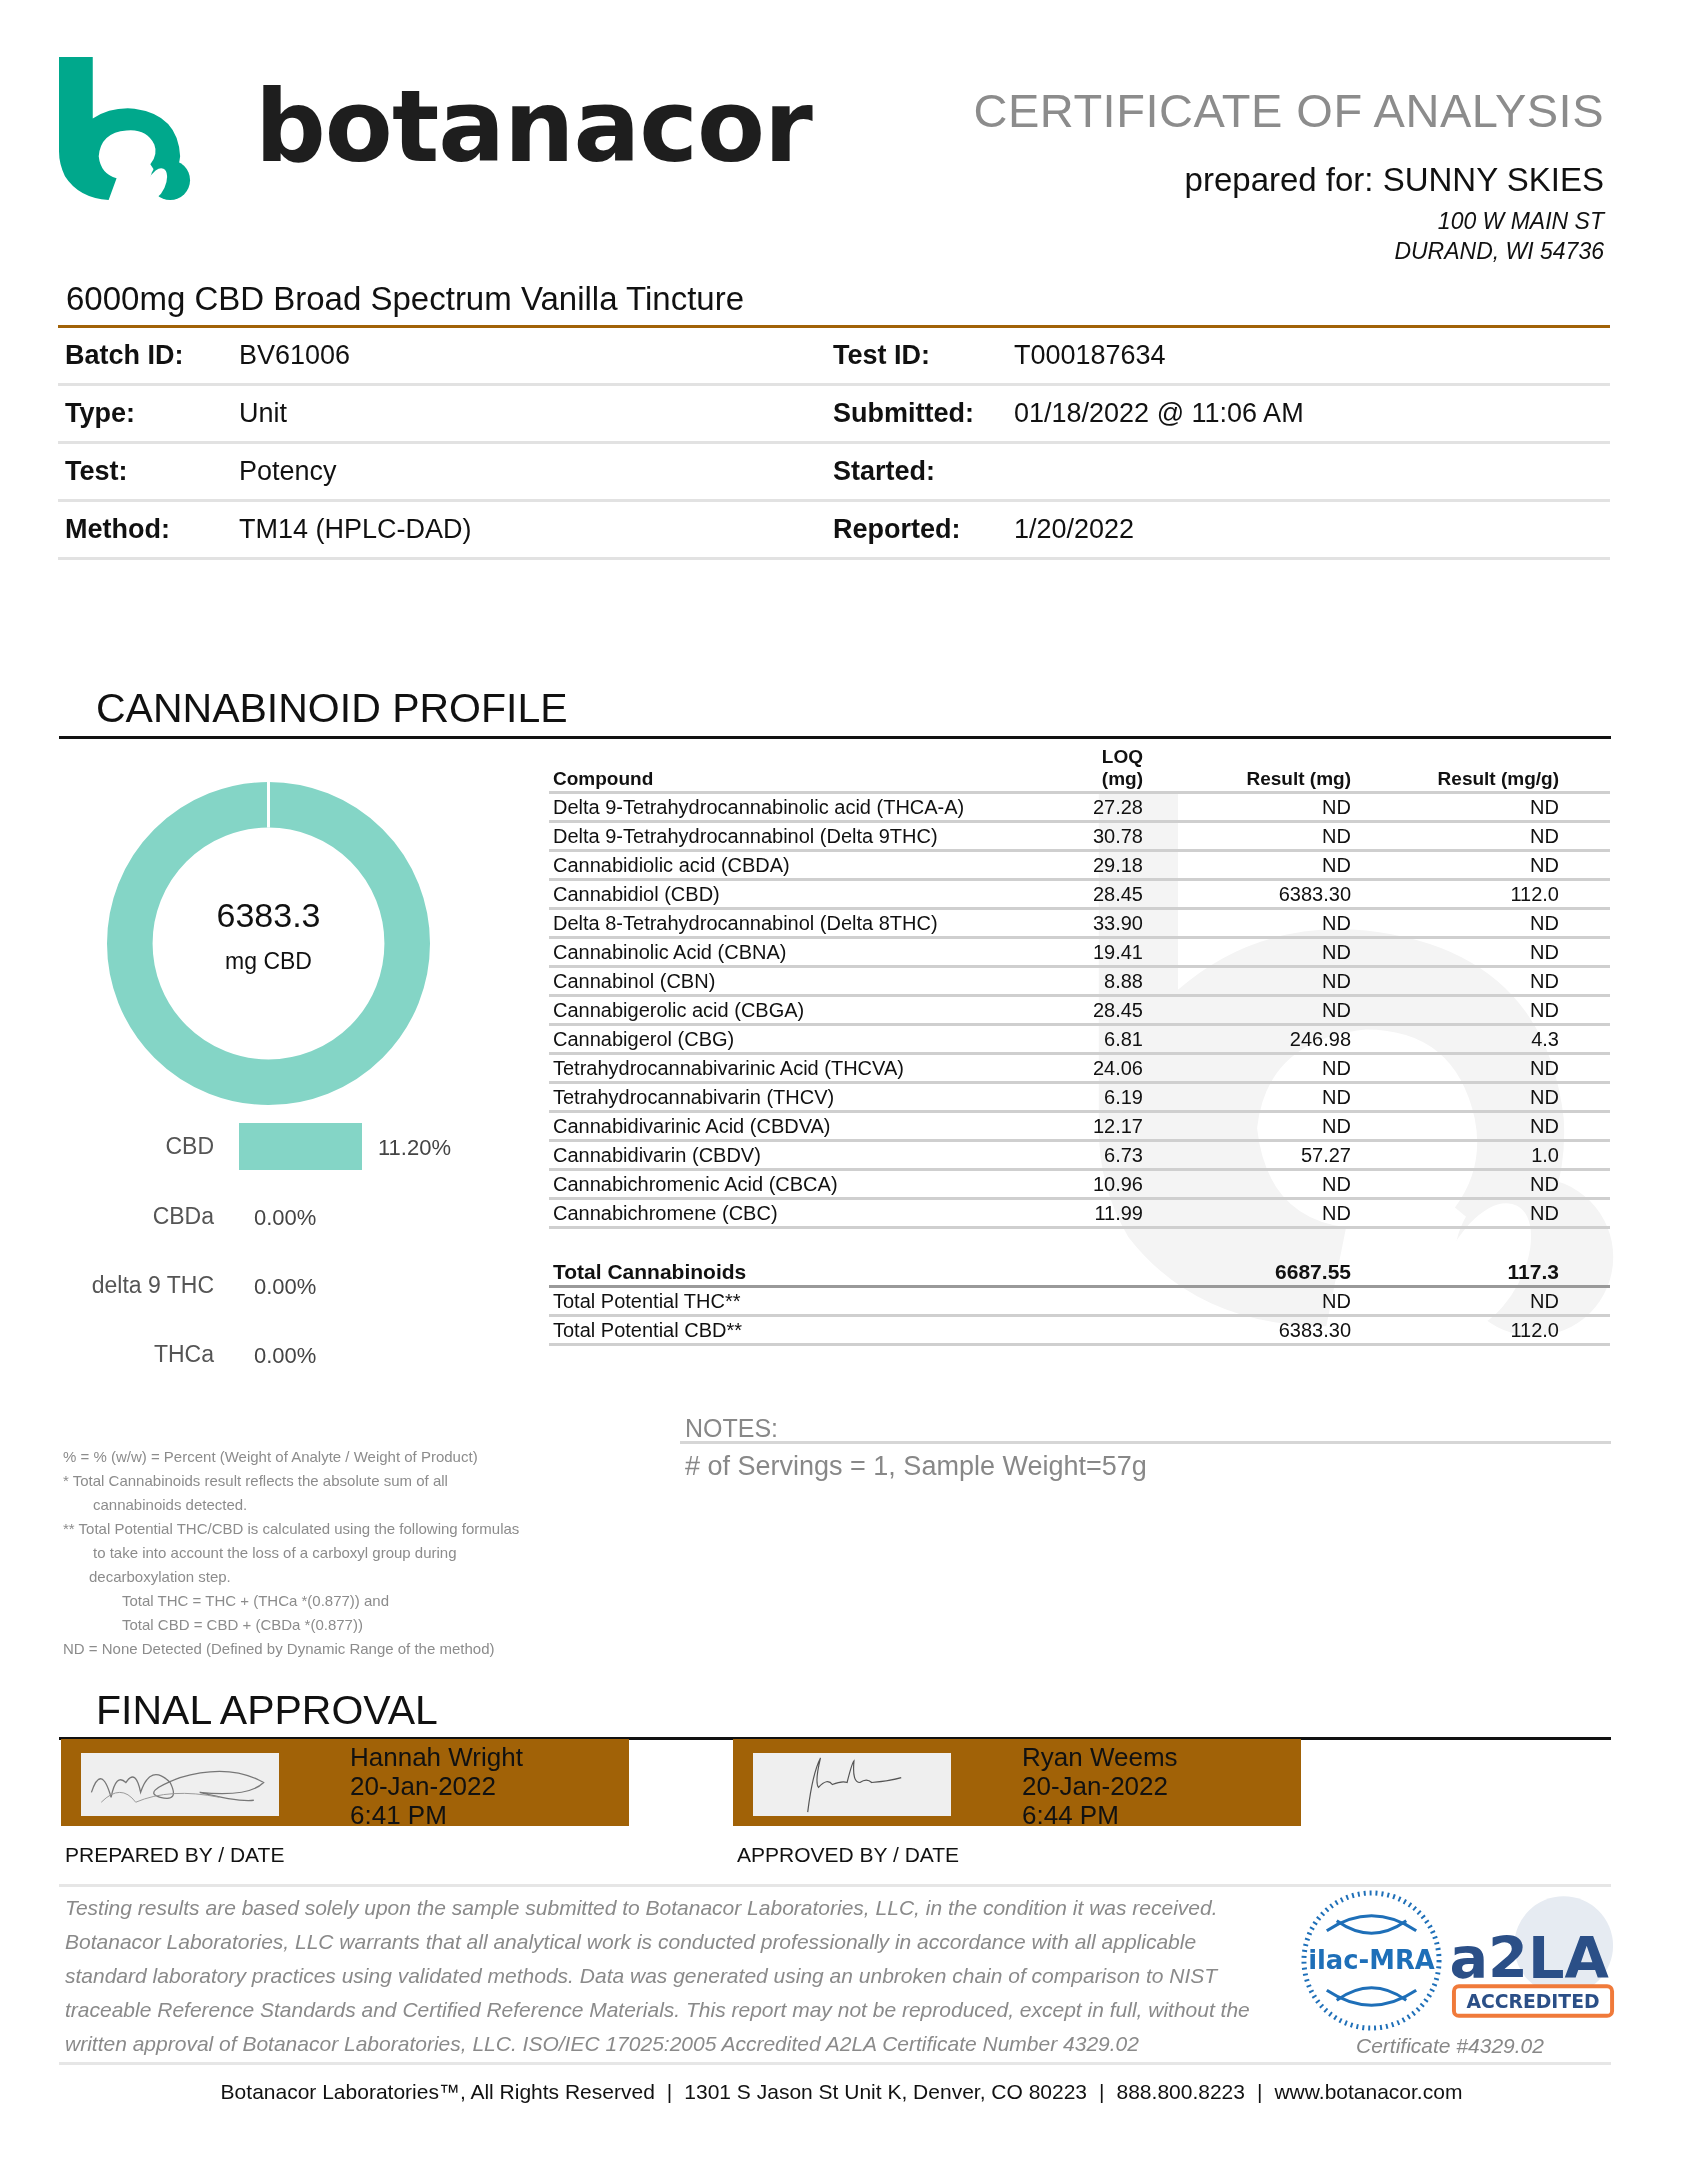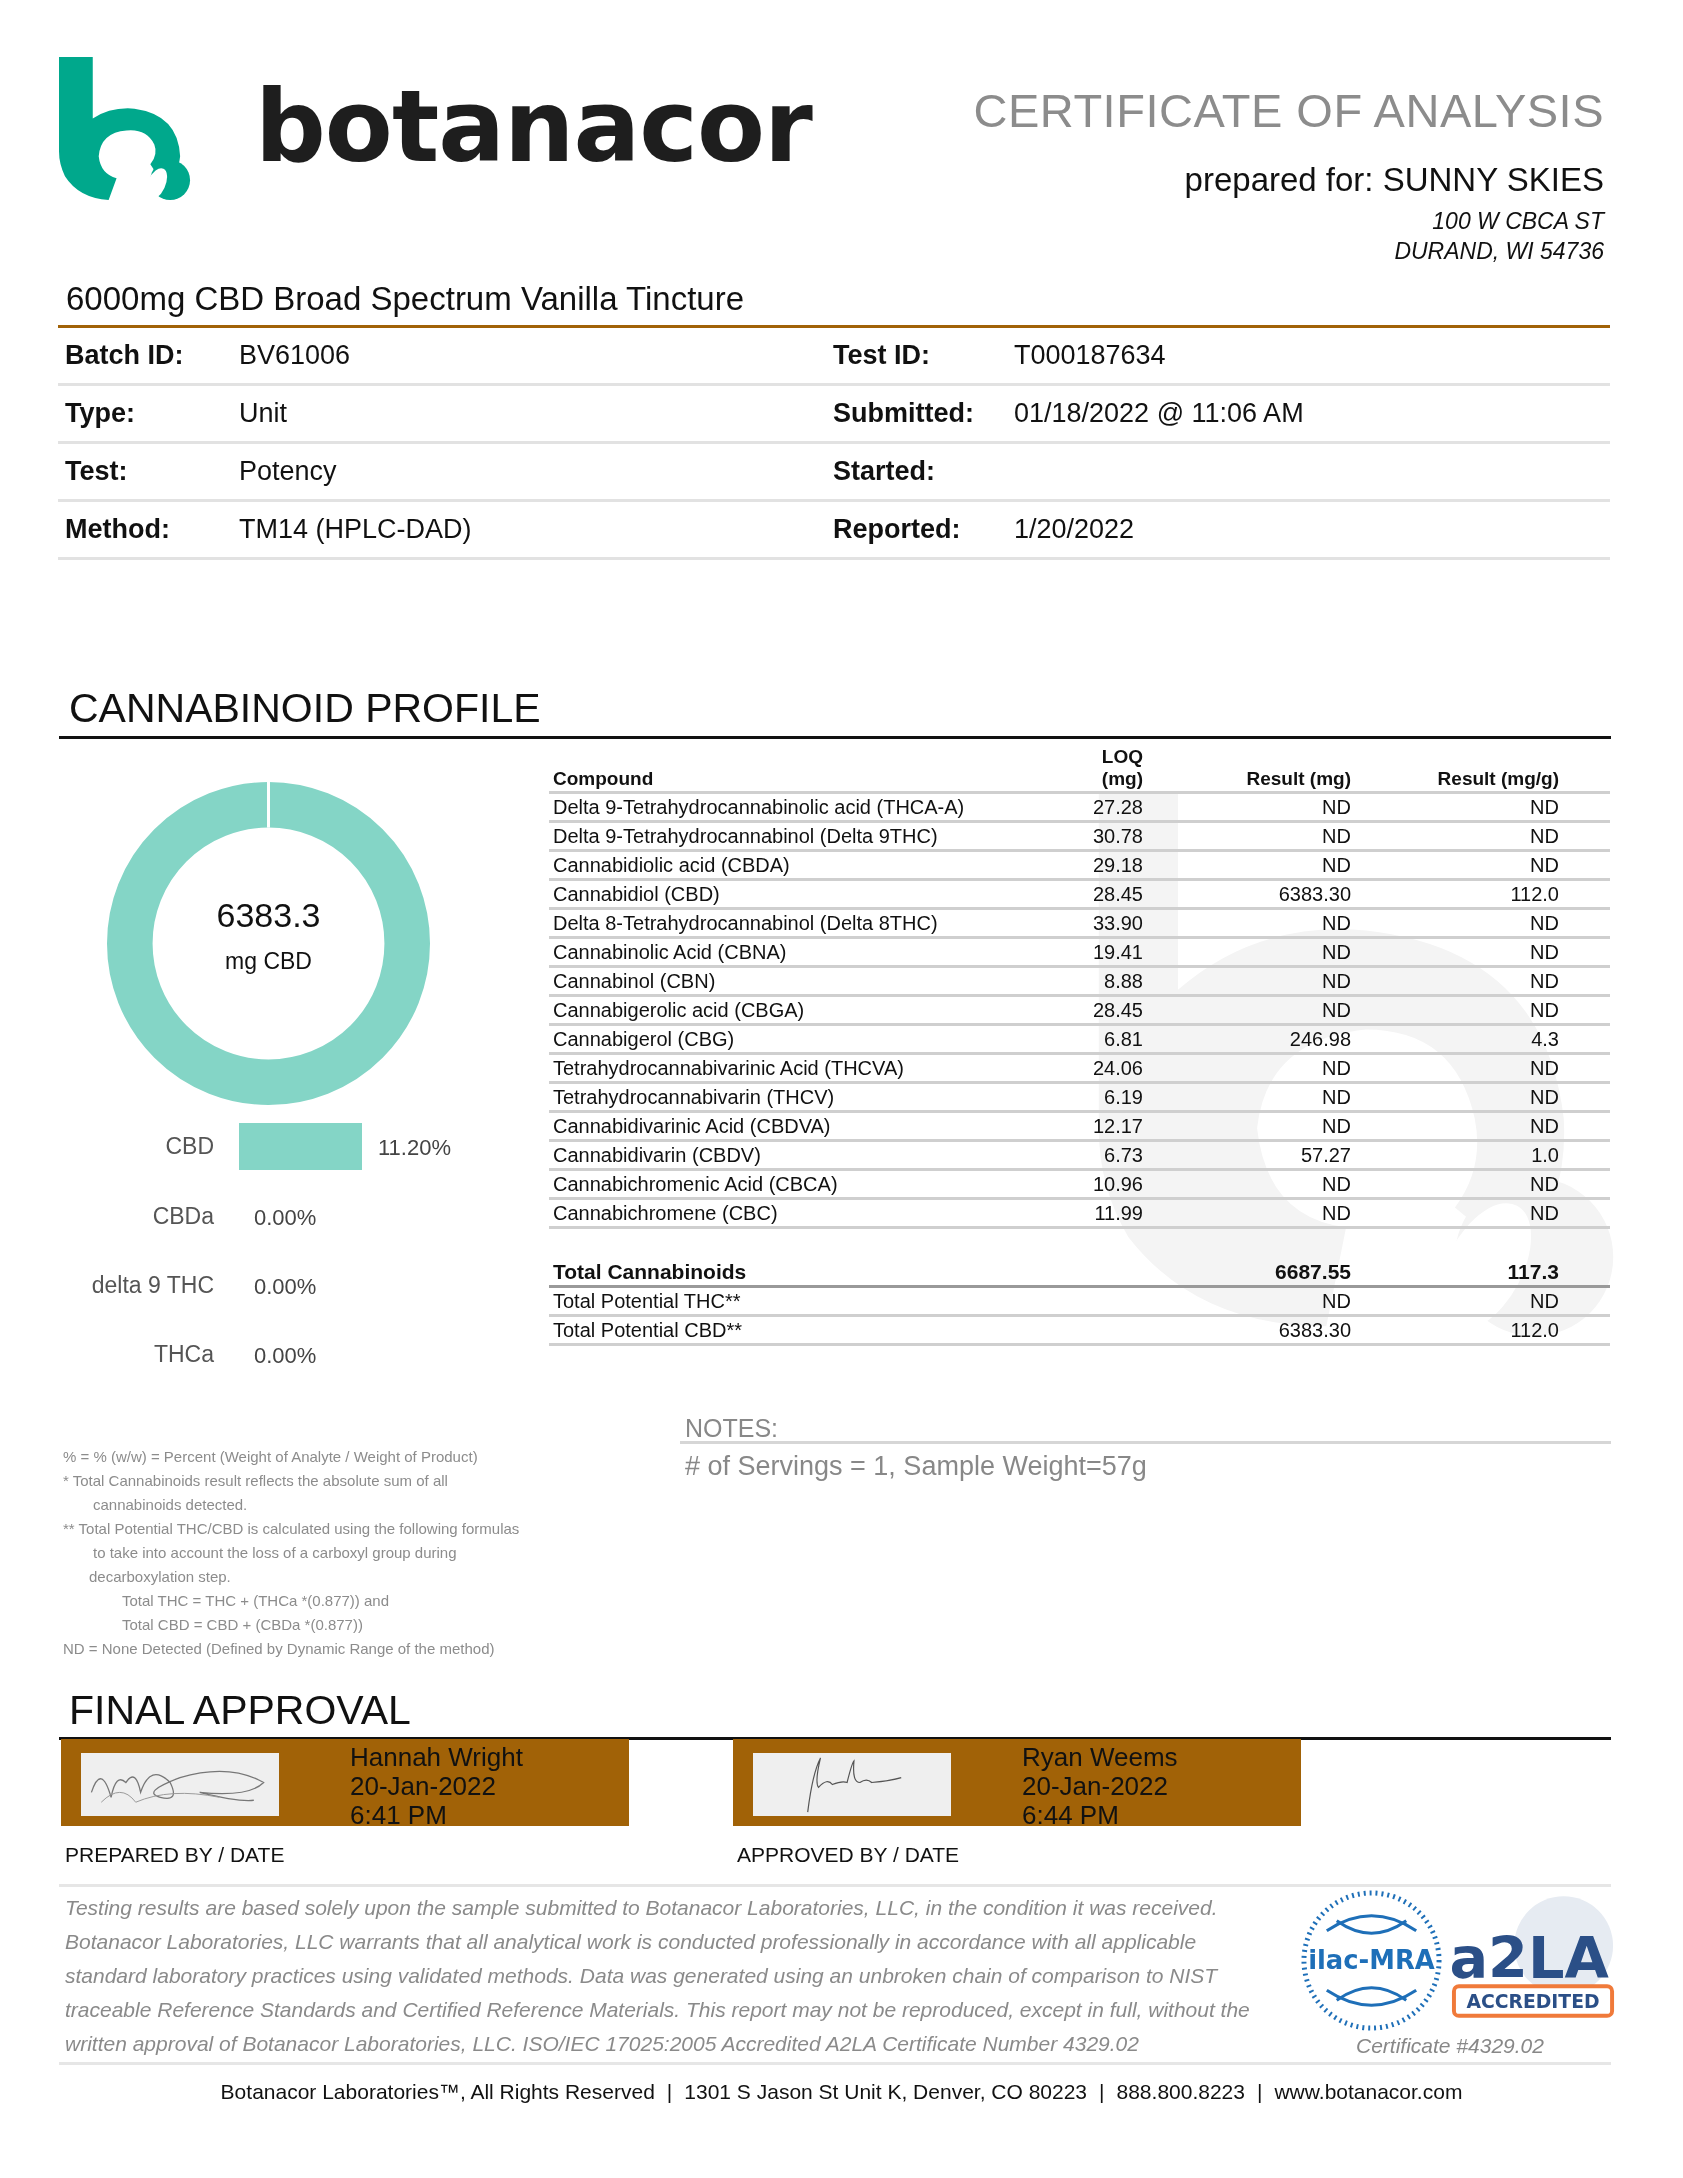--- a/index.html
+++ b/index.html
@@ -18,21 +18,21 @@
   
   #product-title { left: 66px; top: 280px; font-size: 33px; color: #111; }
   #info-table { left: 58px; top: 325px; width: 1552px; border-top: 3px solid #a16207; }
   .info-row { display: flex; height: 58px; align-items: center; border-bottom: 3px solid #e2e2e2; font-size: 27px; }
   .info-row .lbl { font-weight: 700; width: 181px; padding-left: 7px; }
   .info-row .val { width: 594px; }
   .info-row .lbl2 { font-weight: 700; width: 181px; }
   .info-row .val2 { flex: 1; }
 
   
-  .section-title { font-size: 41px; color: #111; font-weight: 400; line-height: 1; }
+  .section-title { font-size: 41px; color: #111; font-weight: 400; line-height: 1; margin-left: 27px; }
   #profile-title { left: 69px; top: 688px; }
   #profile-rule { left: 59px; top: 736px; width: 1552px; height: 3px; background: #111; }
 
   
   #donut { left: 107px; top: 782px; width: 323px; height: 323px; }
   #donut-center-value { left: 107px; top: 896px; width: 323px; text-align: center; font-size: 34px; color: #111; }
   #donut-center-unit { left: 107px; top: 948px; width: 323px; text-align: center; font-size: 23px; color: #111; }
 
   
   .mini-label { font-size: 23px; color: #555; text-align: right; width: 198px; left: 16px; }
@@ -88,21 +88,21 @@
 
 <svg id="logo-mark" class="abs" viewBox="0 0 140 145">
   <path d="M0 0 H34 V62 Q52 50 76 52 Q120 58 122 100 Q120 120 105 128 L92 108 Q100 98 96 88 Q88 72 68 74 Q42 76 40 100 Q42 118 58 122 L50 144 Q20 142 6 120 Q0 108 0 95 Z" fill="#00a88c"></path>
   <ellipse cx="112" cy="124" rx="20" ry="20" fill="#00a88c"></ellipse>
   <ellipse cx="98" cy="128" rx="9" ry="17" fill="#ffffff" transform="rotate(25 98 128)"></ellipse>
 </svg>
 <div id="logo-word" class="abs">botanacor</div>
 
 <div id="coa-title" class="abs">CERTIFICATE OF ANALYSIS</div>
 <div id="prepared-for" class="abs">prepared for: SUNNY SKIES</div>
-<div id="addr1" class="abs">100 W CBCA ST</div>
+<div id="addr1" class="abs">100 W MAIN ST</div>
 <div id="addr2" class="abs">DURAND, WI 54736</div>
 
 <div id="product-title" class="abs">6000mg CBD Broad Spectrum Vanilla Tincture</div>
 <div id="info-table" class="abs">
   <div class="info-row">
     <span class="lbl">Batch ID:</span>
     <span class="val">BV61006</span>
     <span class="lbl2">Test ID:</span>
     <span class="val2">T000187634</span>
   </div>

